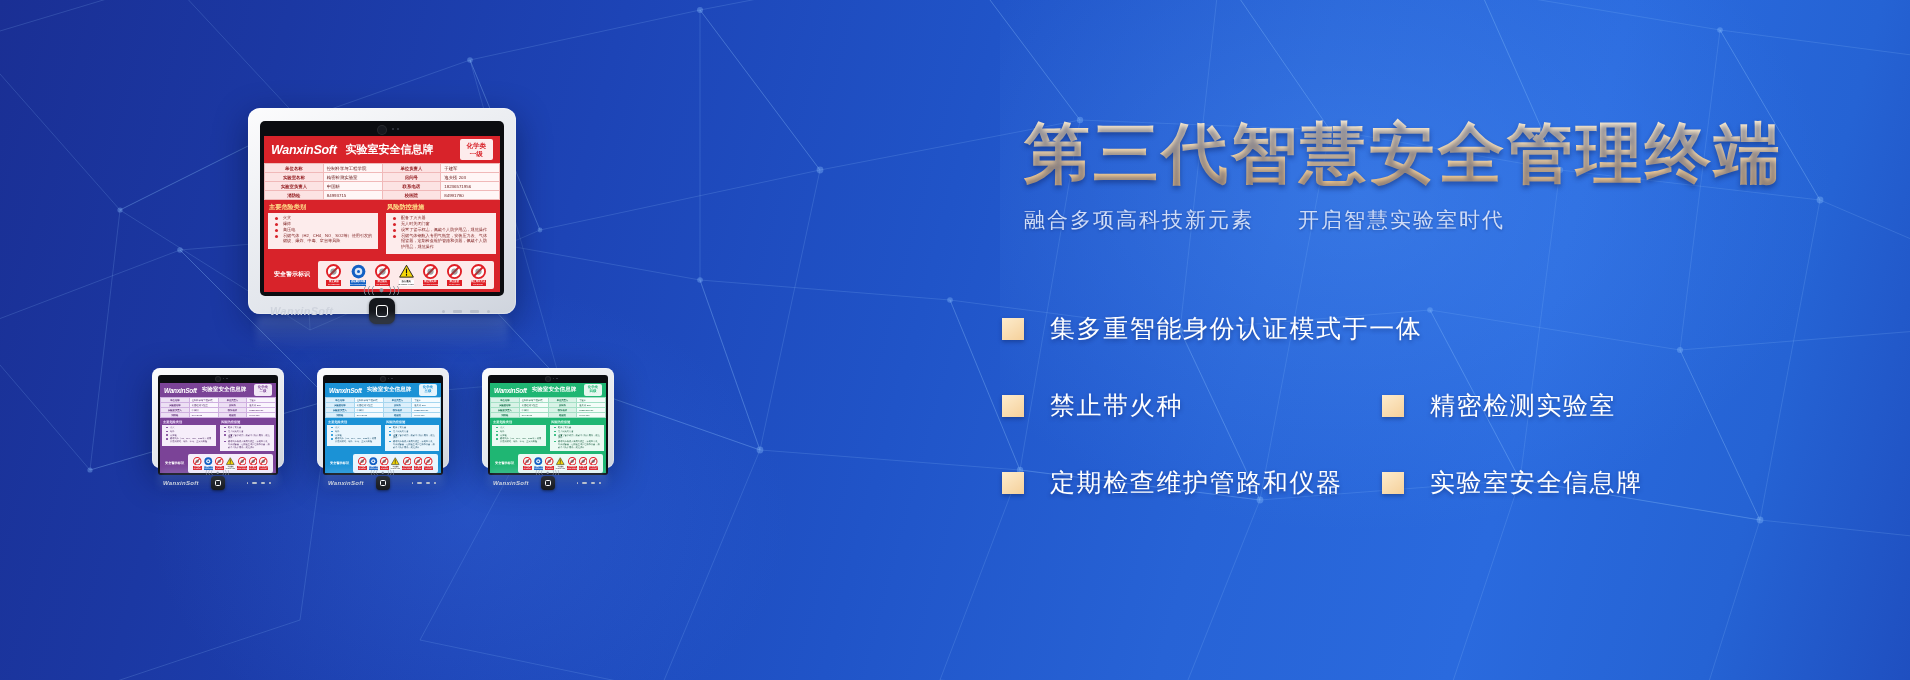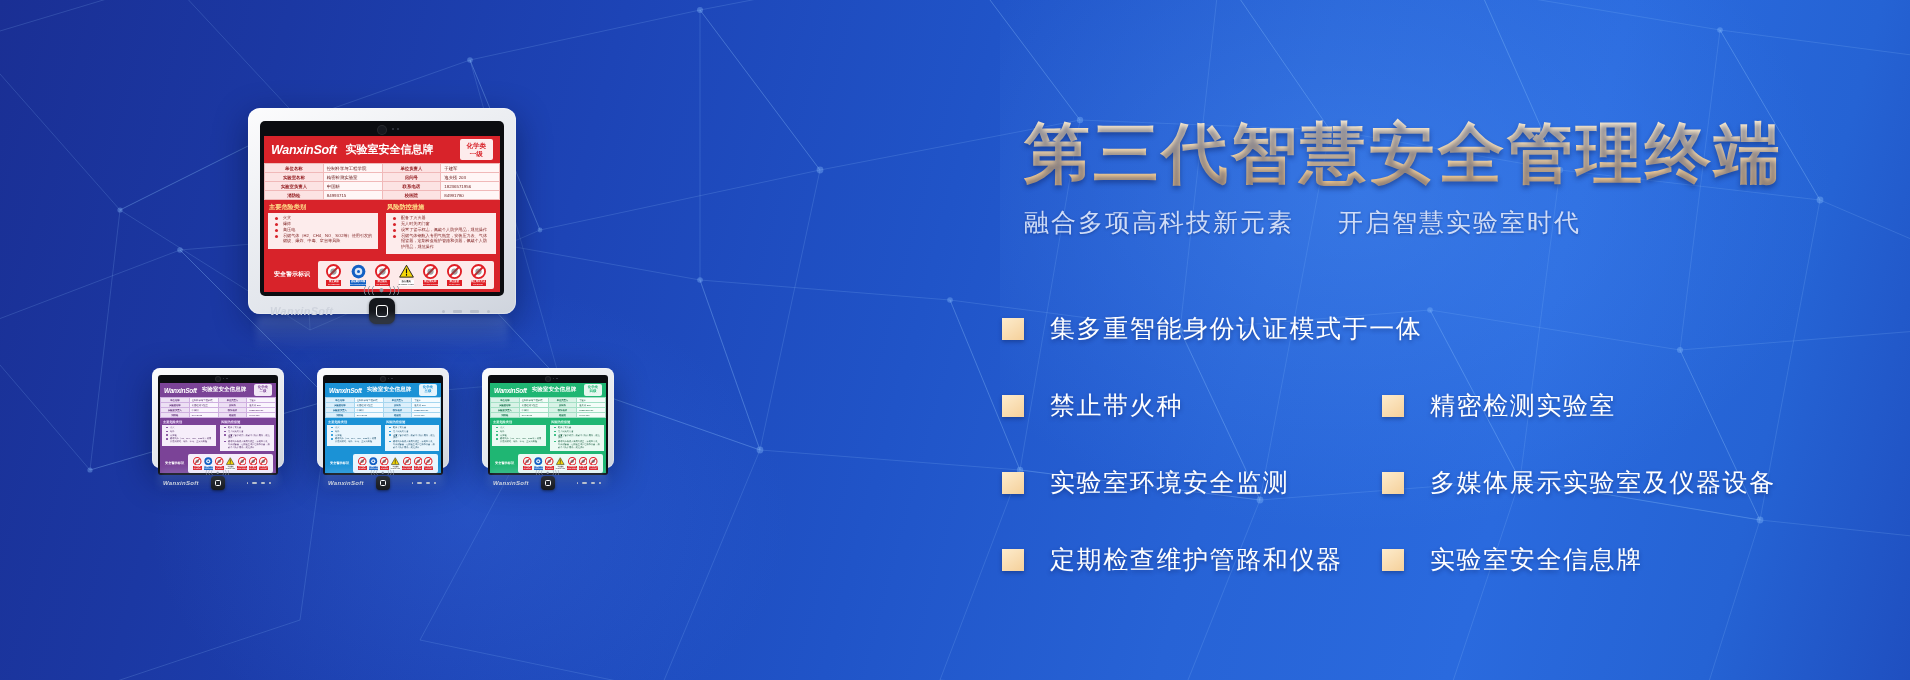--- a/index.html
+++ b/index.html
@@ -43,21 +43,21 @@
     color: #fbdcae;
     background: linear-gradient(180deg,#fdf0d8 0%, #fbdfb2 45%, #f2c587 100%);
     -webkit-background-clip: text; background-clip: text;
     -webkit-text-fill-color: transparent;
     text-shadow: 0 3px 5px rgba(10,30,90,.45);
     line-height: 1.08;
     white-space: nowrap;
   }
   #subline {
     margin-top: 17px;
-    font-size: 25px; color: #cfdcf7; letter-spacing: 2px;
+    font-size: 21px; color: #cfdcf7; letter-spacing: 2px;
     text-shadow: 0 1px 3px rgba(10,30,90,.4);
     white-space: nowrap;
   }
   #subline .gap { display: inline-block; width: 44px; }
 
   #features { position: absolute; left: 1002px; top: 312px; width: 900px; }
   .frow { display: flex; align-items: center; margin-bottom: 44px; }
   .fitem { display: flex; align-items: center; }
   .fitem.col1 { width: 380px; flex: 0 0 380px; }
   .bullet {
@@ -949,30 +949,20 @@
           <span class="flabel">禁止带火种</span>
         </div>
         <div class="fitem">
           <span class="bullet"></span>
           <span class="flabel">精密检测实验室</span>
         </div>
       </div>
       <div class="frow">
         <div class="fitem col1">
           <span class="bullet"></span>
-          <span class="flabel">实验室环境安全监测</span>
-        </div>
-        <div class="fitem">
-          <span class="bullet"></span>
-          <span class="flabel">多媒体展示实验室及仪器设备</span>
-        </div>
-      </div>
-      <div class="frow">
-        <div class="fitem col1">
-          <span class="bullet"></span>
           <span class="flabel">定期检查维护管路和仪器</span>
         </div>
         <div class="fitem">
           <span class="bullet"></span>
           <span class="flabel">实验室安全信息牌</span>
         </div>
       </div>
     </div>
 
 </div>

